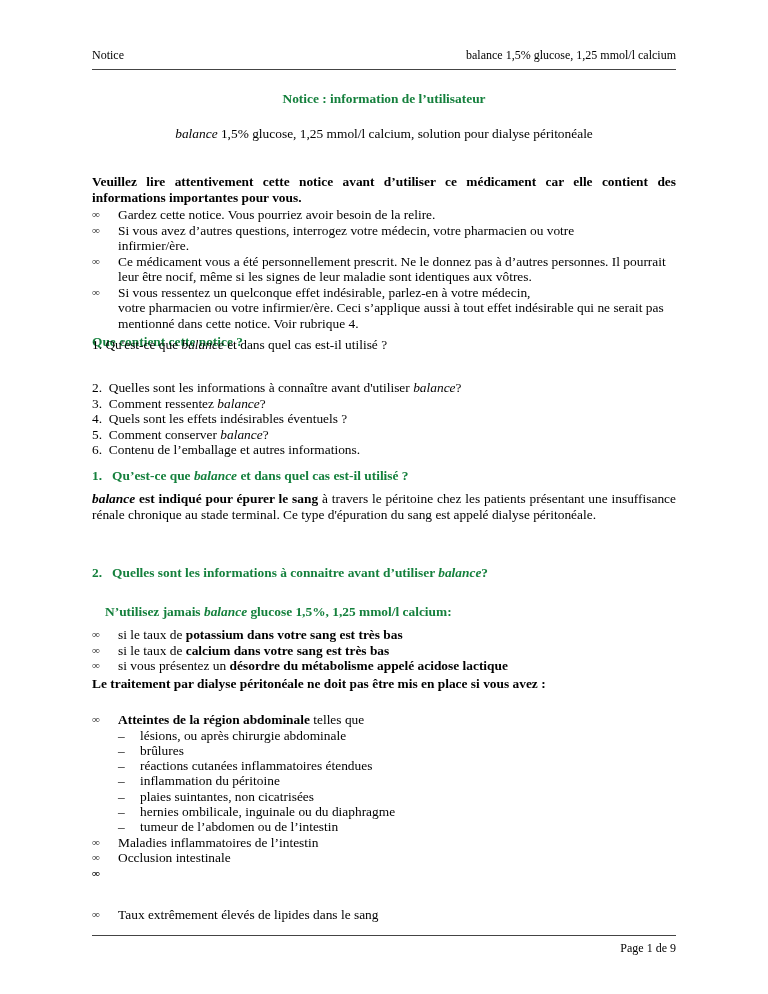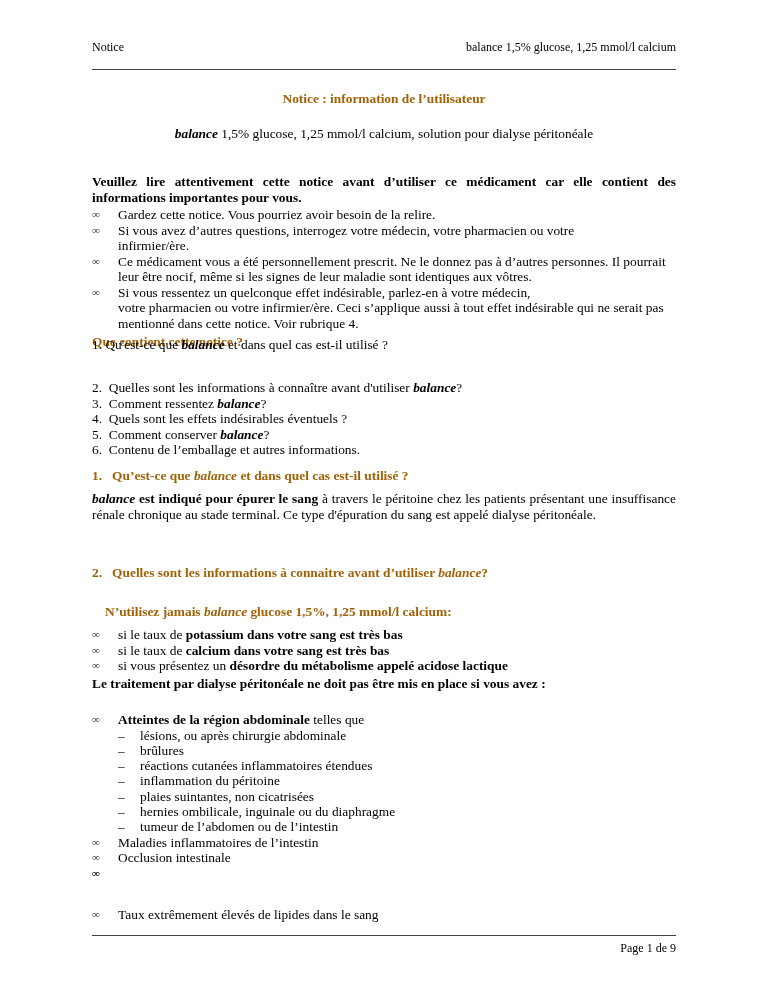--- a/index.html
+++ b/index.html
@@ -1,28 +1,28 @@
 <!DOCTYPE html>
 <html><head>
 <meta charset="utf-8">
 <style>
   html, body { margin: 0; padding: 0; background: #ffffff; }
   body { width: 768px; height: 994px; position: relative; overflow: hidden;
          font-family: "Liberation Serif", serif; color: #000; font-size: 13.4px; }
-  .hdr { position: absolute; top: 40px; left: 92px; width: 584px; height: 18px; font-size: 12px; }
+  .hdr { position: absolute; top: 48px; left: 92px; width: 584px; height: 18px; font-size: 12px; }
   .hdr-left { position: absolute; left: 0; top: 0; }
   .hdr-right { position: absolute; right: 0; top: 0; }
   .rule { position: absolute; left: 92px; width: 584px; height: 0; border-top: 1px solid #444; }
-  .blue { color: #a16207; }
+  .blue { color: #15803d; }
   .title { position: absolute; top: 91px; left: 92px; width: 584px; text-align: center; font-weight: bold; font-size: 13.4px; }
   .subtitle { position: absolute; top: 126px; left: 92px; width: 584px; text-align: center; }
   .abs { position: absolute; left: 92px; width: 584px; line-height: 16px; }
   .just { text-align: justify; }
   .b { font-weight: bold; }
-  .i { font-style: italic; font-weight: bold; }
+  .i { font-style: italic; }
   ul.inf { list-style: none; margin: 0; padding: 0; }
   ul.inf li { position: relative; padding-left: 26px; line-height: 15.5px; }
   ul.inf li .bul { position: absolute; left: 0; top: 0; font-size: 11px; color: #333; }
   ul.dash { list-style: none; margin: 0; padding: 0; }
   ul.dash li { position: relative; padding-left: 48px; line-height: 15.3px; }
   ul.dash li .bul { position: absolute; left: 26px; top: 0; }
   ol.toc { list-style: none; margin: 0; padding: 0; }
   ol.toc li { line-height: 15.5px; }
   .footer-right { position: absolute; top: 941px; right: 92px; font-size: 12px; }
 </style>

